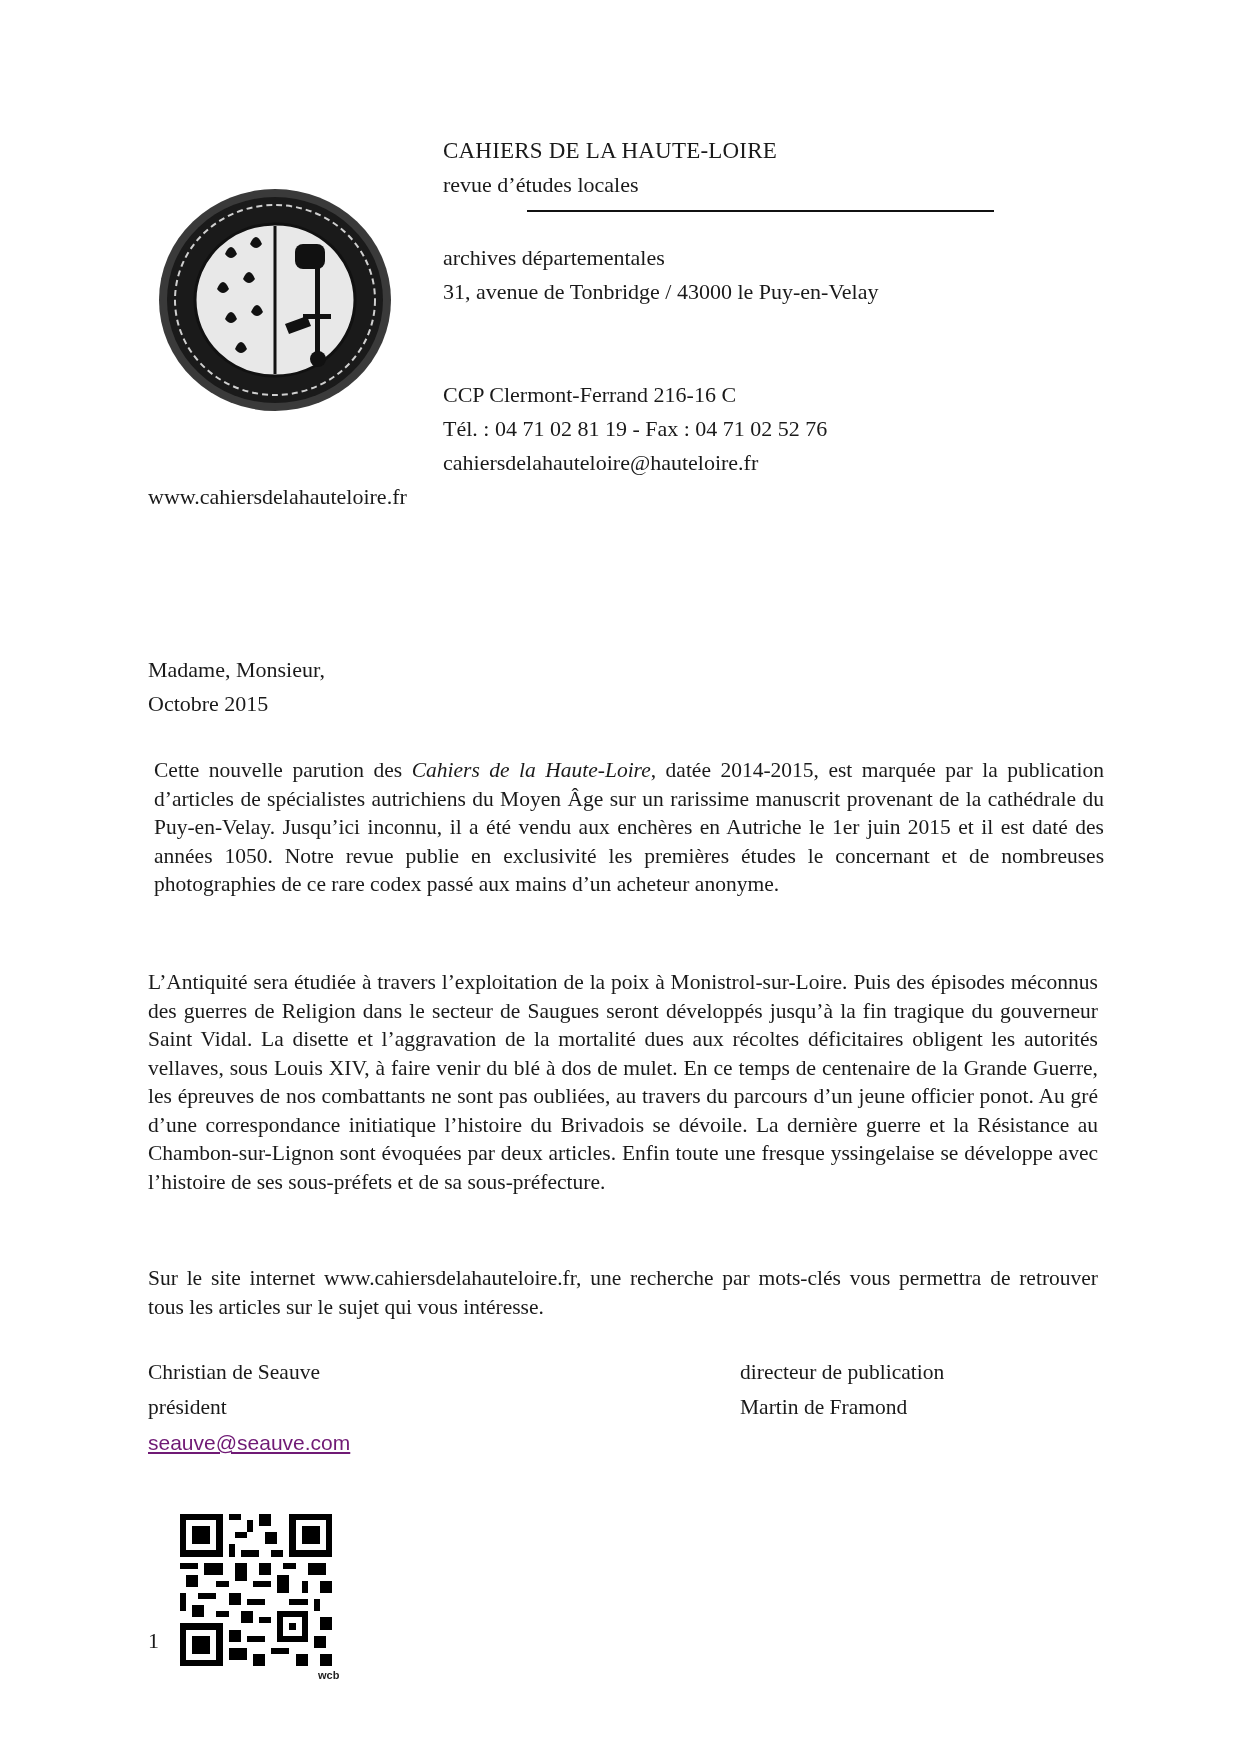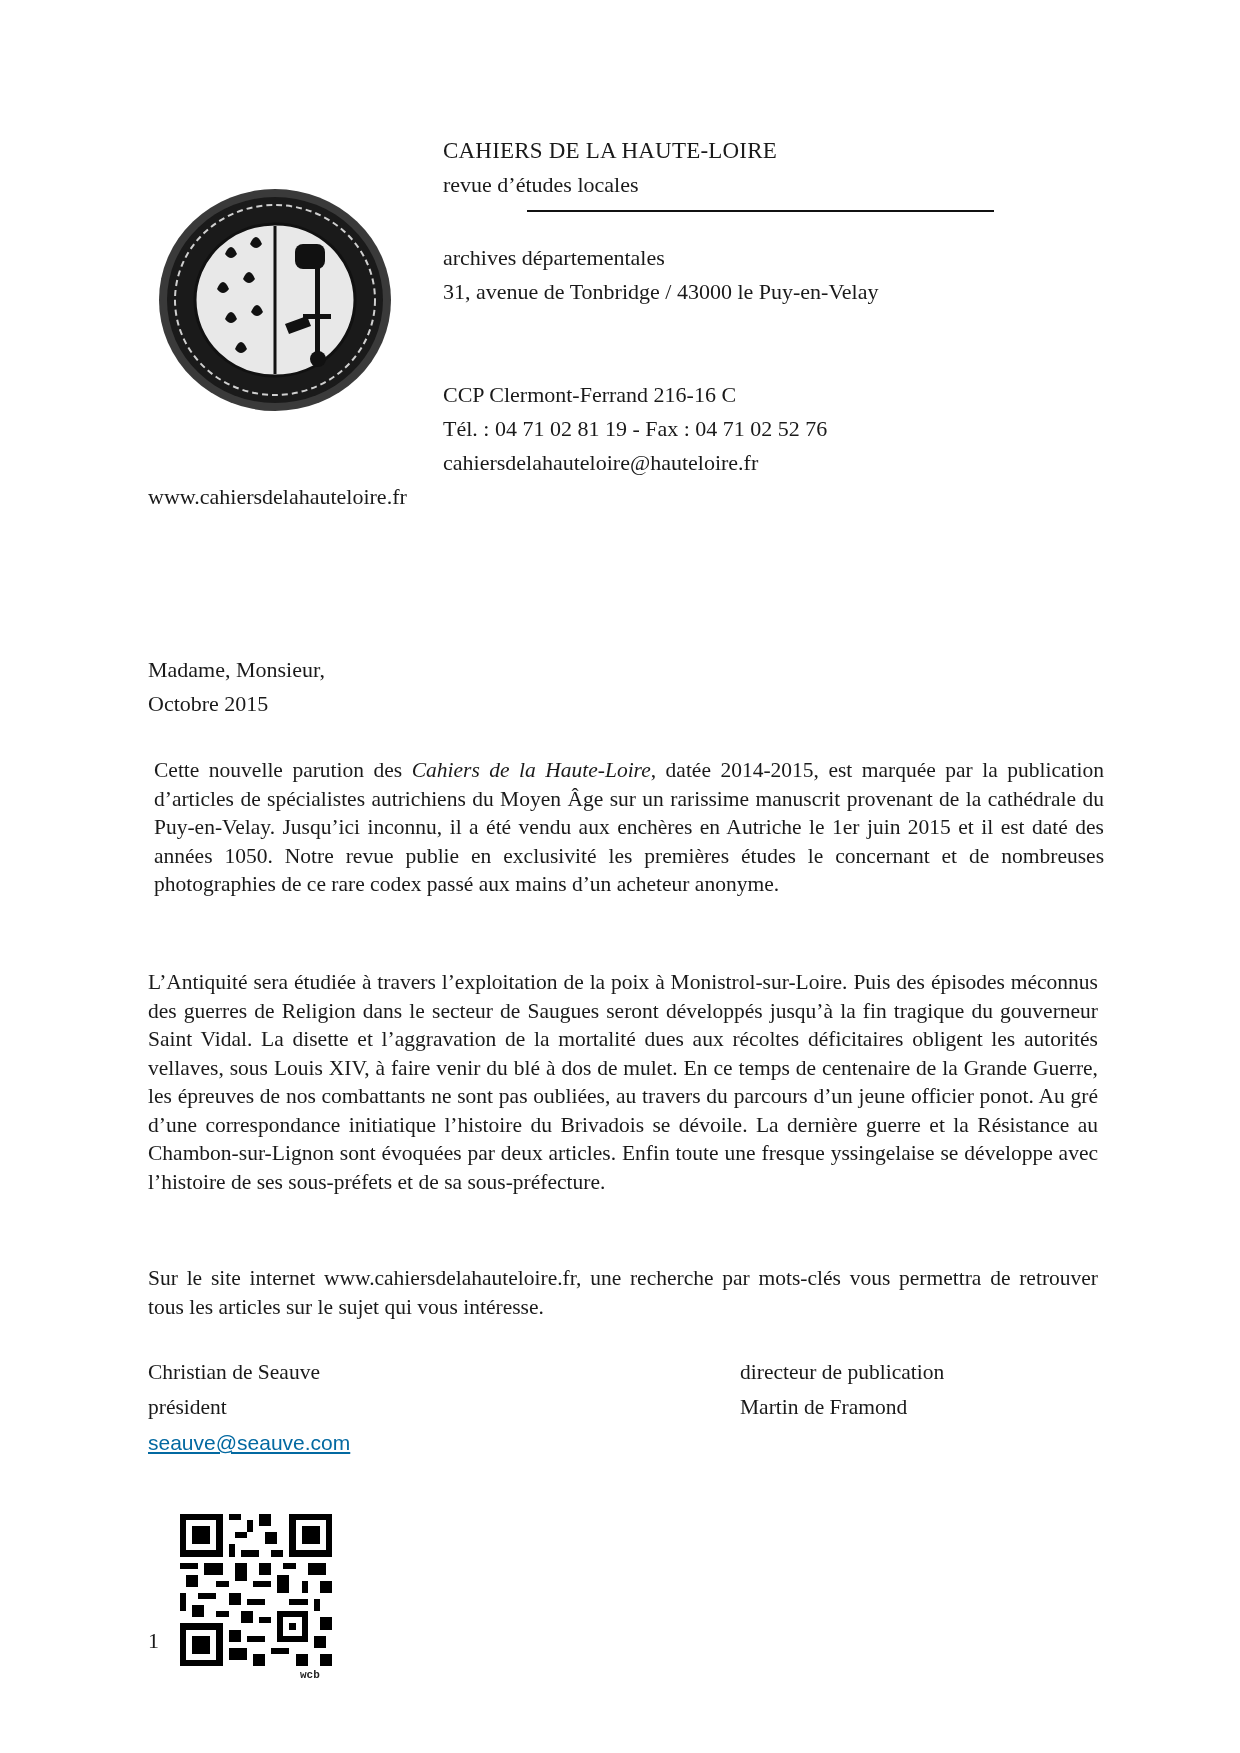--- a/index.html
+++ b/index.html
@@ -16,26 +16,26 @@
     .body-text {
       position: absolute; left: 148px; width: 950px;
       font-size: 21.5px; line-height: 28.5px; text-align: justify;
       font-stretch: condensed;
     }
     .body-text p { margin: 0; }
     .body-text em { font-style: italic; }
     .sig { font-size: 21.5px; line-height: 35px; white-space: nowrap; }
     .mail {
       font-family: "Liberation Sans", "DejaVu Sans", sans-serif;
-      color: #0369a1; text-decoration: underline; font-size: 21px;
+      color: #701a75; text-decoration: underline; font-size: 21px;
     }
     .qr { position: absolute; left: 180px; top: 1514px; width: 152px; height: 152px; }
     .qr-caption {
-      position: absolute; left: 300px; top: 1669px;
-      font-family: Liberation Mono, monospace;
+      position: absolute; left: 318px; top: 1669px;
+      font-family: Liberation Sans, sans-serif;
       font-size: 11px; font-weight: bold; color: #222;
     }
     .page-num { position: absolute; left: 148px; top: 1628px; font-size: 22px; }
   </style>
 </head>
 <body>
 
 <svg class="seal" viewBox="0 0 240 232">
   <ellipse cx="120" cy="116" rx="116" ry="111" fill="#3a3a3a"></ellipse>
   <ellipse cx="120" cy="116" rx="108" ry="103" fill="#1a1a1a"></ellipse>

